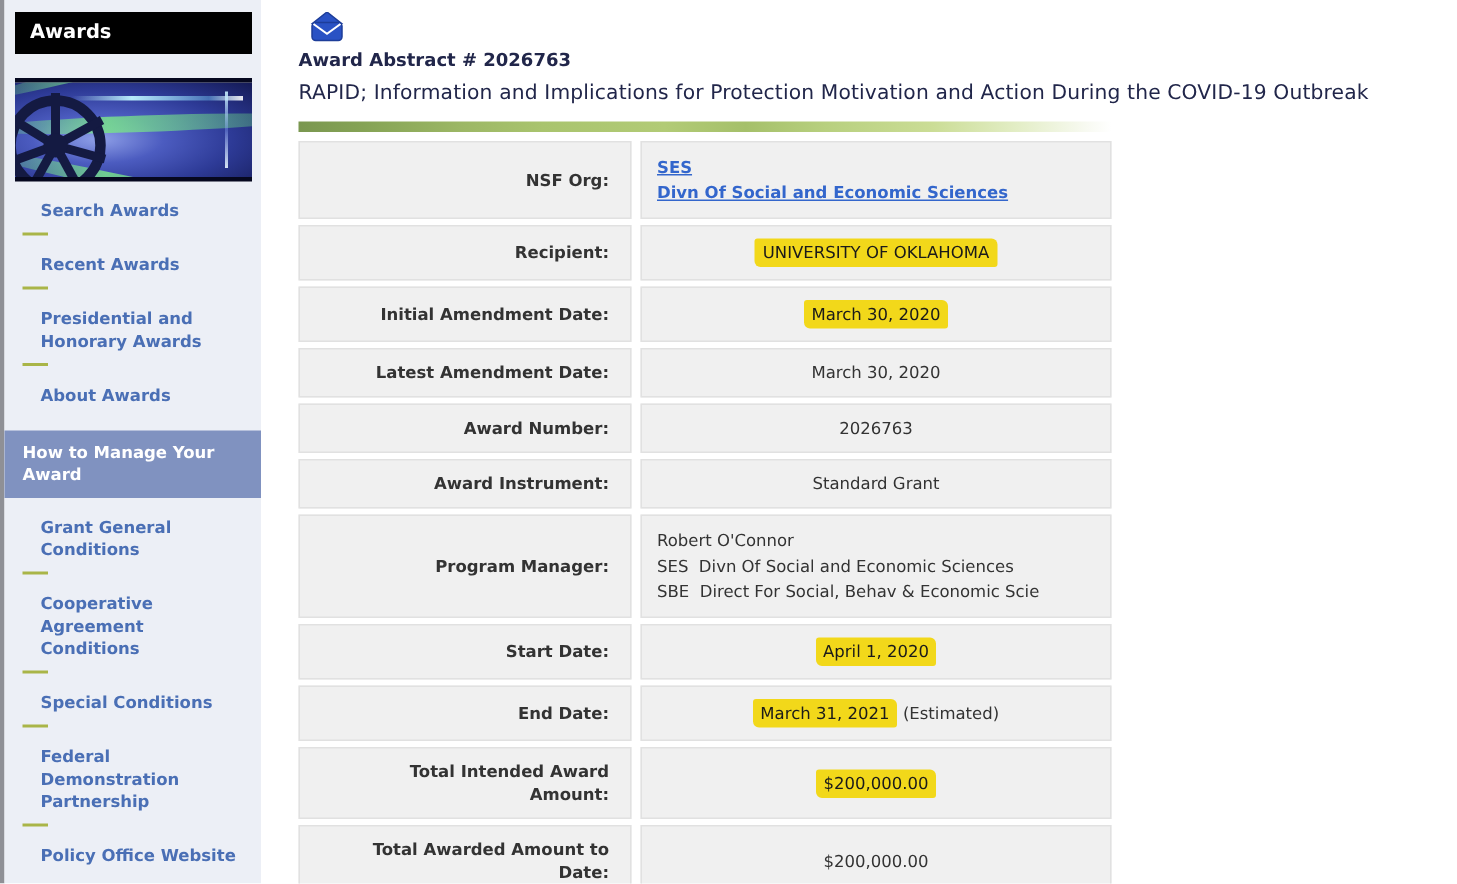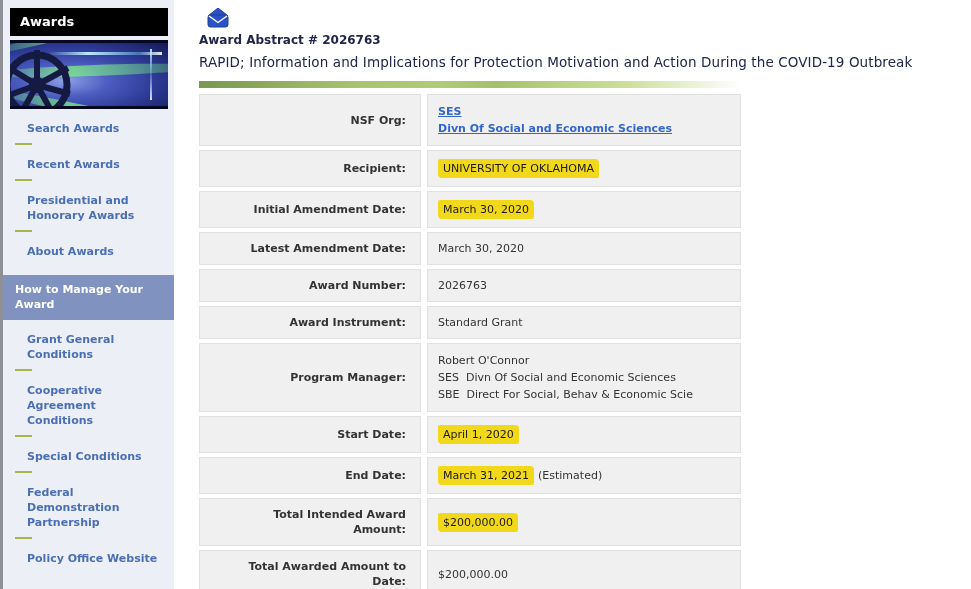--- a/index.html
+++ b/index.html
@@ -6,21 +6,21 @@
   html,body { width:971px; height:589px; }
   body {
     font-family:"DejaVu Sans","Liberation Sans",sans-serif;
     background:#ffffff; position:relative; overflow:hidden;
   }
 
   
   .left-strip { position:absolute; left:0; top:0; width:3px; height:589px; background:#8f9096; }
   .sidebar { position:absolute; left:3px; top:0; width:171px; height:589px; background:#eceff6; }
   .sidebar-header {
-    margin:8px 0 4px 7px; width:158px; height:28px; background:#000000;
+    margin:8px 0 16px 7px; width:158px; height:28px; background:#000000;
     color:#ffffff; font-size:13px; font-weight:bold; line-height:28px; padding-left:10px;
   }
   .side-img {
     margin:0 0 0 7px; width:158px; height:69px; position:relative; overflow:hidden;
     background:radial-gradient(ellipse at 35% 60%, #8fa0e8 0%, #4c5cc0 30%, #2d3a96 62%, #141a55 100%);
     border-top:3px solid #06081f; border-bottom:3px solid #06081f;
   }
   .ray { position:absolute; left:-30px; width:230px; border-radius:50%;
     background:linear-gradient(to right, rgba(40,150,80,0), rgba(120,225,140,0.85) 40%, rgba(70,190,110,0.15));
   }
@@ -52,21 +52,21 @@
   .t-row { display:flex; margin-bottom:4px; }
   .t-label {
     width:222px; background:#f0f0f0; border:1px solid #e1e1e1;
     display:flex; align-items:center; justify-content:flex-end;
     text-align:right; font-size:11px; font-weight:bold; color:#333333;
     padding:8px 14px 8px 20px; line-height:15px;
   }
   .t-value {
     flex:1; margin-left:6px; background:#f0f0f0; border:1px solid #e1e1e1;
     display:flex; align-items:center; flex-wrap:wrap;
-    font-size:11px; color:#333333; padding:8px 10px; line-height:15px;
+    font-size:11px; color:#333333; padding:8px 10px; line-height:15px;justify-content:center;
   }
   .t-value.stacked { flex-direction:column; align-items:flex-start; justify-content:center; }
   .val-link { color:#3366cc; font-weight:bold; text-decoration:underline; line-height:17px; cursor:pointer; }
   .pm-line { line-height:17px; white-space:pre-wrap; }
   .hl { background:#f2d81a; color:#1a1a1a; padding:2px 5px; border-radius:2px 4px 2px 4px; }
   .suffix { margin-left:4px; }
 </style>
 </head>
 <body>
 

